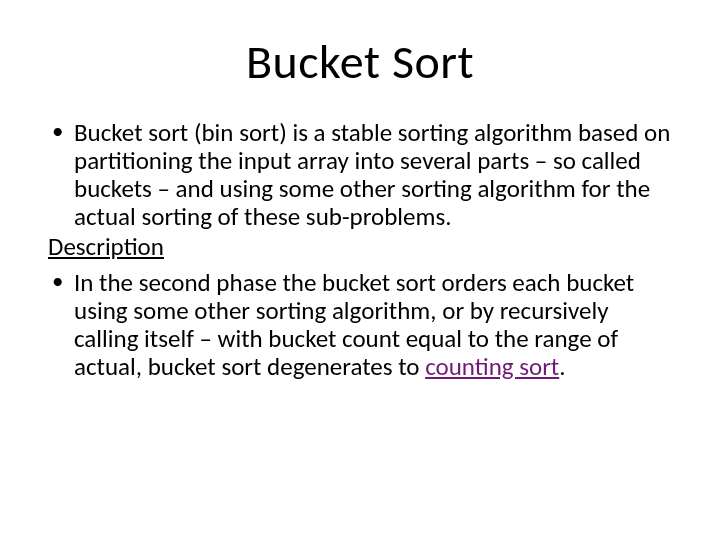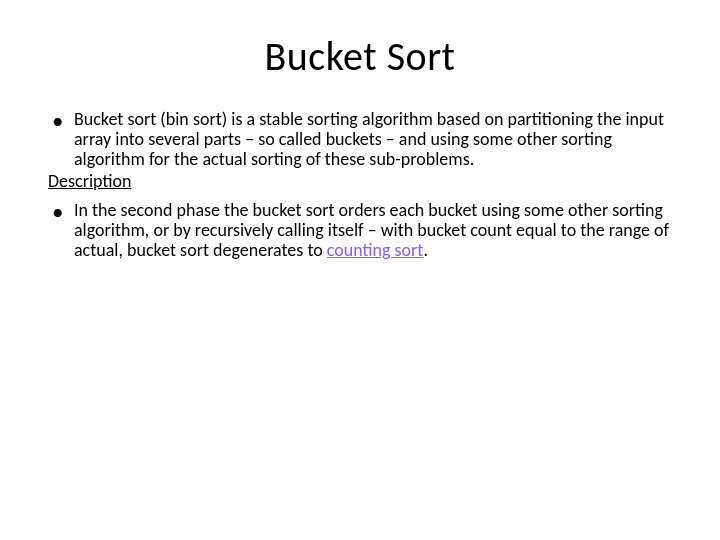--- a/index.html
+++ b/index.html
@@ -12,27 +12,27 @@
     color: #000;
   }
   .slide {
     box-sizing: border-box;
     width: 720px;
     height: 540px;
     padding: 24px 48px 40px 48px;
   }
   .title {
     text-align: center;
-    font-size: 40px;
+    font-size: 48px;
     font-weight: 400;
     margin: 8px 0 28px 0;
     letter-spacing: 0.5px;
   }
   .body {
-    font-size: 18px;
+    font-size: 25px;
     line-height: 1.12;
   }
   ul.top {
     list-style: none;
     margin: 0;
     padding: 0;
   }
   ul.top > li.bullet {
     position: relative;
     padding-left: 26px;
@@ -46,21 +46,21 @@
     font-size: 23px;
   }
   .nobullet {
     padding-left: 0;
     margin: 0 0 8px 0;
   }
   .underline {
     text-decoration: underline;
   }
   a.link {
-    color: #8b5cf6;
+    color: #701a75;
     text-decoration: underline;
     cursor: pointer;
     text-align: center;
   }
 </style>
 </head>
 <body>
 
 <div class="slide">
   <h1 class="title">Bucket Sort</h1>

